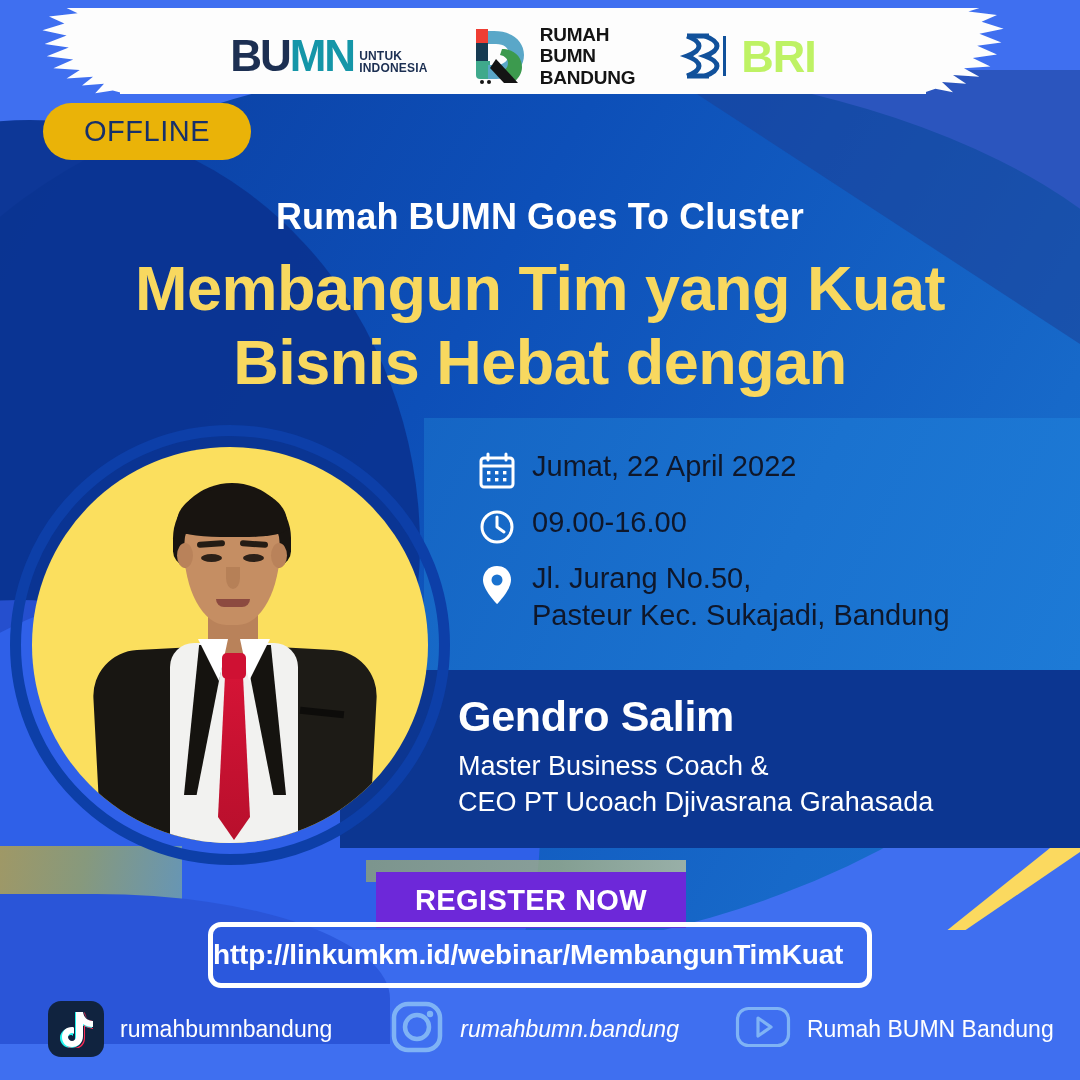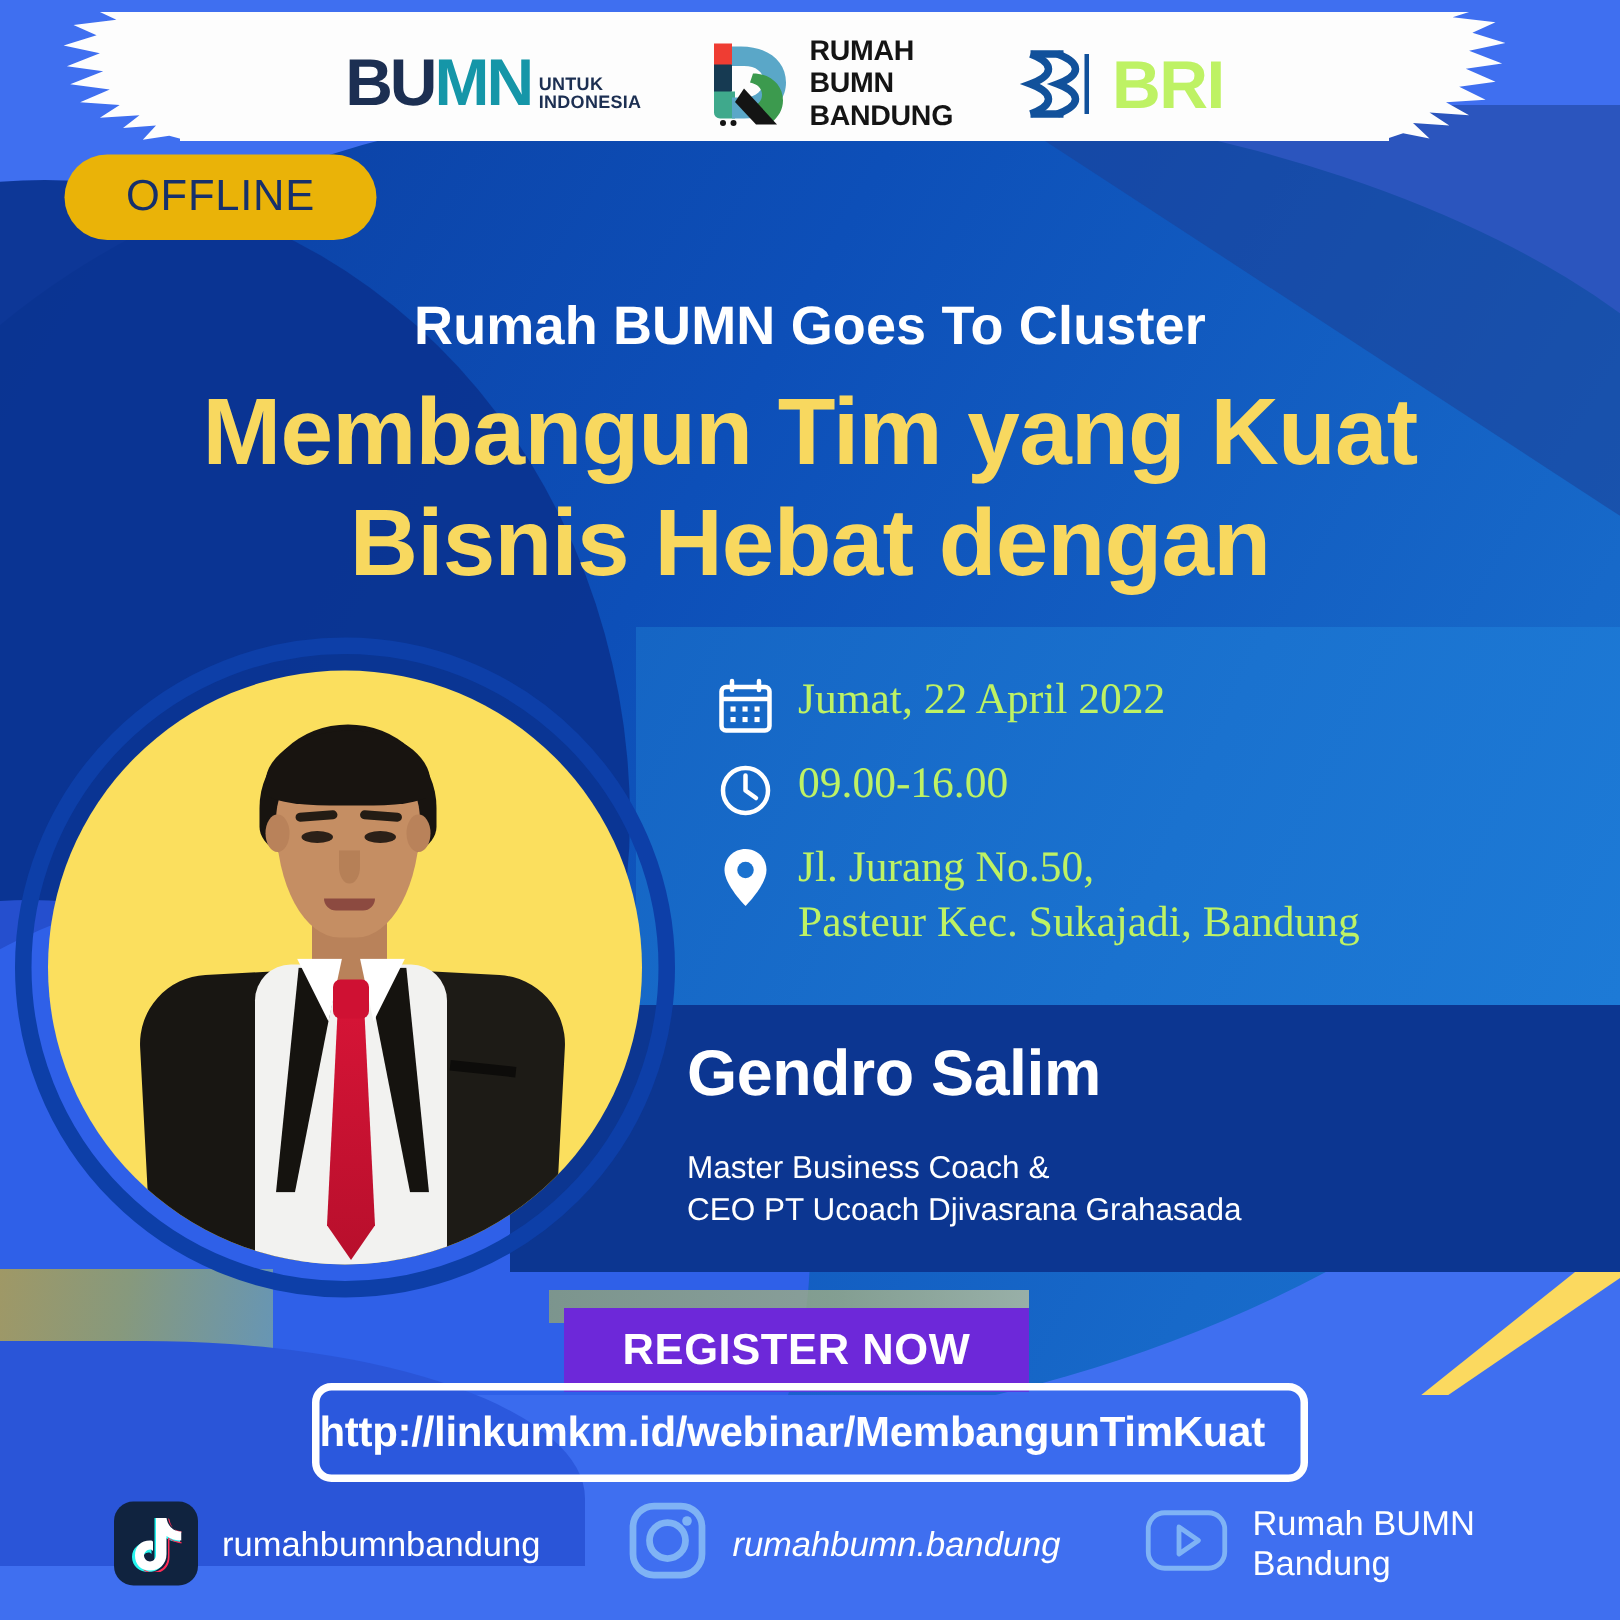--- a/index.html
+++ b/index.html
@@ -290,24 +290,23 @@
     margin-bottom: 14px;
   }
   .detail-ico {
     width: 54px;
     flex: 0 0 54px;
     display: flex;
     justify-content: flex-start;
     padding-top: 4px;
   }
   .detail-txt {
-    color: #bef264;
+    color: #0f172a;
     font-size: 29px;
     line-height: 1.28;
-    font-family: Liberation Serif, serif;
   }
 
   
   .speaker-band {
     position: absolute;
     left: 340px;
     top: 670px;
     width: 740px;
     height: 178px;
     background: #0c3691;
@@ -321,23 +320,23 @@
     z-index: 9;
   }
   .speaker-name {
     color: #ffffff;
     font-size: 43px;
     font-weight: bold;
     letter-spacing: -.3px;
   }
   .speaker-role {
     color: #ffffff;
-    font-size: 21px;
+    font-size: 27px;
     line-height: 1.33;
-    margin-top: 24px;
+    margin-top: 8px;
   }
 
   
   .photo-ring {
     position: absolute;
     left: 10px;
     top: 425px;
     width: 440px;
     height: 440px;
     border-radius: 50%;
@@ -482,21 +481,21 @@
     height: 62px;
     display: flex;
     align-items: center;
     z-index: 16;
   }
   .social-item {
     display: flex;
     align-items: center;
     gap: 16px;
   }
-  .social-item.tiktok { margin-left: 48px; padding-left: 28px; }
+  .social-item.tiktok { margin-left: 20px; padding-left: 28px; }
   .social-item.instagram { margin-left: 58px; font-style: italic; }
   .social-item.youtube { margin-left: 56px; }
   .social-label {
     color: #ffffff;
     font-size: 23px;
   }
   .tiktok-badge {
     width: 56px; height: 56px;
     background: #10233f;
     border-radius: 13px;

